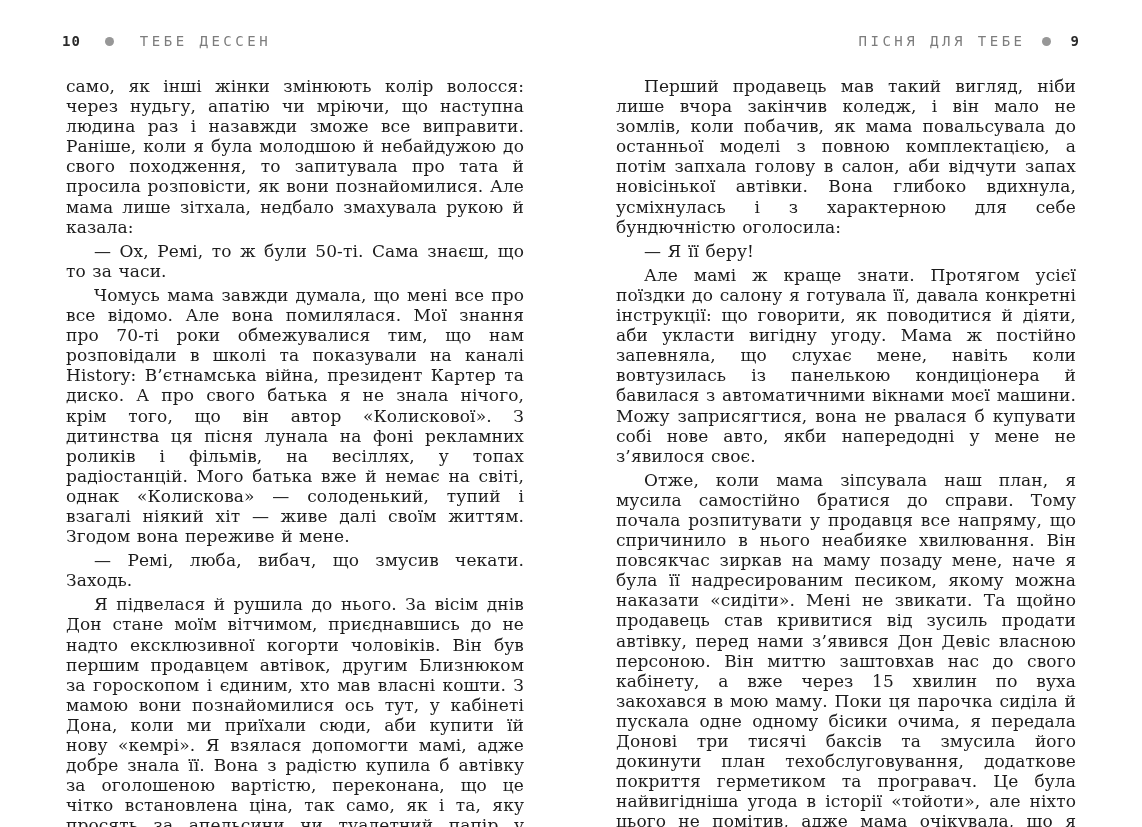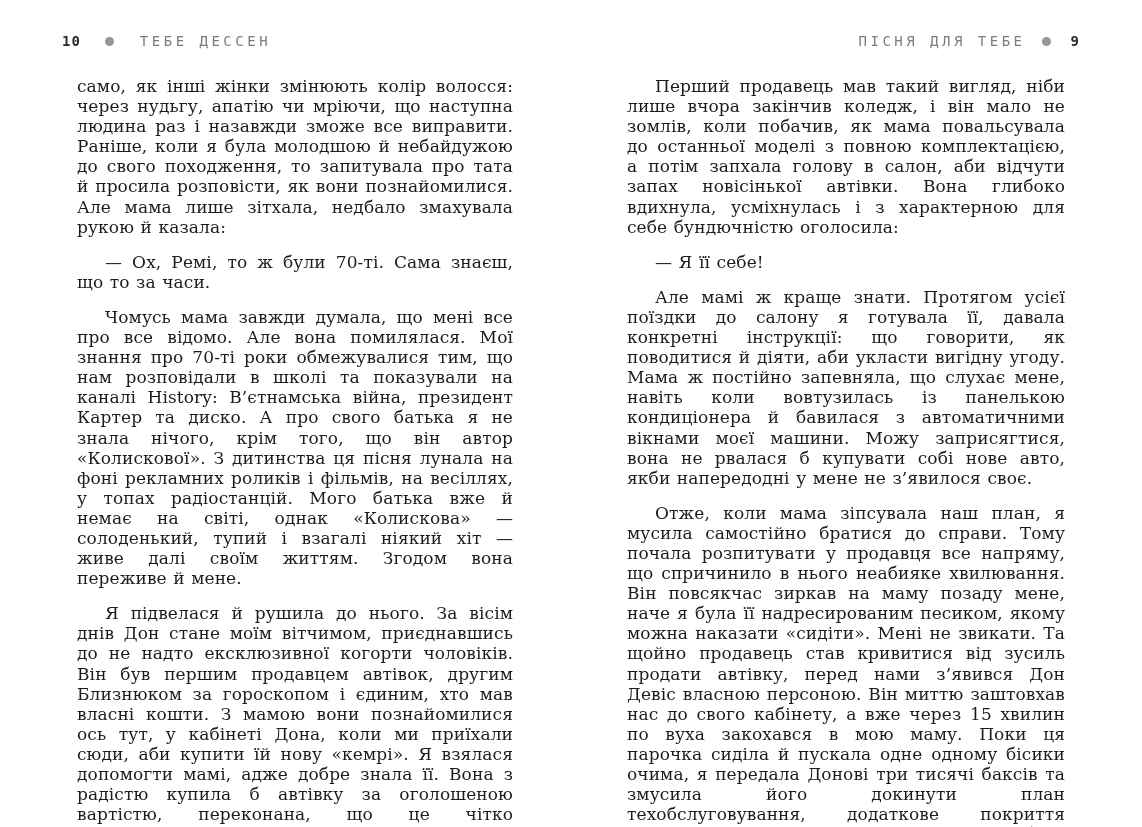--- a/index.html
+++ b/index.html
@@ -57,52 +57,53 @@
   .page-right .dot      { margin-left: 16px; margin-right: 20px; }
 
   .page-body {
     font-size: 17px;
     line-height: 20.1px;
     color: #1c1c1c;
     text-align: justify;
     letter-spacing: 0.1px;
   }
   .page-body p {
-    margin: 15px;
+    margin: 4px;
     text-indent: 28px;
     word-spacing: 1px;
   }
   .page-body p.noindent { text-indent: 0; }
 </style>
 </head>
 <body>
 
 <div class="spread">
 
   <section class="page page-left">
     <header class="page-header">
       <span class="page-num">10</span>
       <span class="dot"></span>
       <span class="running-title">ТЕБЕ ДЕССЕН</span>
     </header>
     <div class="page-body">
       <p class="noindent">само, як інші жінки змінюють колір волосся: через нудьгу, апатію чи мріючи, що наступна людина раз і назавжди зможе все виправити. Раніше, коли я була молодшою й небайдужою до свого походження, то запитувала про тата й просила розповісти, як вони познайомилися. Але мама лише зітхала, недбало змахувала рукою й казала:</p>
-      <p>— Ох, Ремі, то ж були 70-ті. Сама знаєш, що то за часи.</p>
+      <p>— Ох, Ремі, то ж були 50-ті. Сама знаєш, що то за часи.</p>
       <p>Чомусь мама завжди думала, що мені все про все відомо. Але вона помилялася. Мої знання про 70-ті роки обмежувалися тим, що нам розповідали в школі та показували на каналі History: В’єтнамська війна, президент Картер та диско. А про свого батька я не знала нічого, крім того, що він автор «Колискової». З дитинства ця пісня лунала на фоні рекламних роликів і фільмів, на весіллях, у топах радіостанцій. Мого батька вже й немає на світі, однак «Колискова» — солоденький, тупий і взагалі ніякий хіт — живе далі своїм життям. Згодом вона переживе й мене.</p>
+      <p>— Ремі, люба, вибач, що змусив чекати. Заходь.</p>
       <p>Я підвелася й рушила до нього. За вісім днів Дон стане моїм вітчимом, приєднавшись до не надто ексклюзивної когорти чоловіків. Він був першим продавцем автівок, другим Близнюком за гороскопом і єдиним, хто мав власні кошти. З мамою вони познайомилися ось тут, у кабінеті Дона, коли ми приїхали сюди, аби купити їй нову «кемрі». Я взялася допомогти мамі, адже добре знала її. Вона з радістю купила б автівку за оголошеною вартістю, переконана, що це чітко встановлена ціна, так само, як і та, яку просять за апельсини чи туалетний папір у супермаркеті. А продавці, звісно ж, промовчали б, адже моя мама доволі знаменита й усі вважають її багатійкою.</p>
     </div>
   </section>
 
   <section class="page page-right">
     <header class="page-header">
       <span class="running-title">ПІСНЯ ДЛЯ ТЕБЕ</span>
       <span class="dot"></span>
       <span class="page-num">9</span>
     </header>
     <div class="page-body">
       <p>Перший продавець мав такий вигляд, ніби лише вчора закінчив коледж, і він мало не зомлів, коли побачив, як мама повальсувала до останньої моделі з повною комплектацією, а потім запхала голову в салон, аби відчути запах новісінької автівки. Вона глибоко вдихнула, усміхнулась і з характерною для себе бундючністю оголосила:</p>
-      <p>— Я її себе!</p>
+      <p>— Я її беру!</p>
       <p>Але мамі ж краще знати. Протягом усієї поїздки до салону я готувала її, давала конкретні інструкції: що говорити, як поводитися й діяти, аби укласти вигідну угоду. Мама ж постійно запевняла, що слухає мене, навіть коли вовтузилась із панелькою кондиціонера й бавилася з автоматичними вікнами моєї машини. Можу заприсягтися, вона не рвалася б купувати собі нове авто, якби напередодні у мене не з’явилося своє.</p>
       <p>Отже, коли мама зіпсувала наш план, я мусила самостійно братися до справи. Тому почала розпитувати у продавця все напряму, що спричинило в нього неабияке хвилювання. Він повсякчас зиркав на маму позаду мене, наче я була її надресированим песиком, якому можна наказати «сидіти». Мені не звикати. Та щойно продавець став кривитися від зусиль продати автівку, перед нами з’явився Дон Девіс власною персоною. Він миттю заштовхав нас до свого кабінету, а вже через 15 хвилин по вуха закохався в мою маму. Поки ця парочка сиділа й пускала одне одному бісики очима, я передала Донові три тисячі баксів та змусила його докинути план техобслуговування, додаткове покриття герметиком та програвач. Це була найвигідніша угода в історії «тойоти», але ніхто цього не помітив, адже мама очікувала, що я візьму все на себе, чим би воно</p>
     </div>
   </section>
 
 </div>
 
 </body></html>

